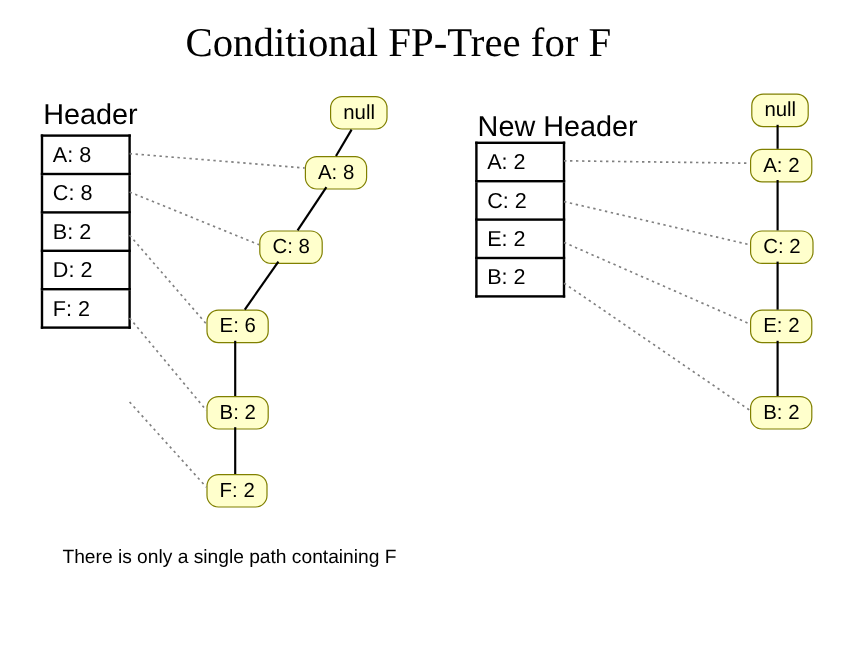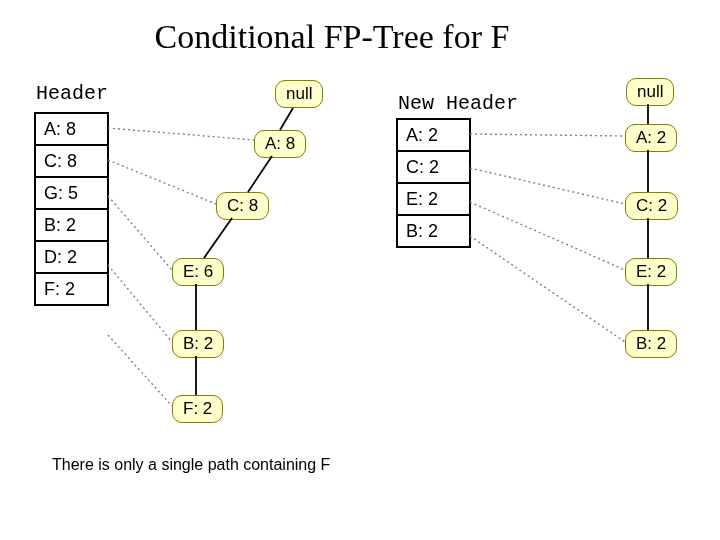--- a/index.html
+++ b/index.html
@@ -15,22 +15,22 @@
     position: absolute;
     top: 18px;
     left: 0;
     width: 664px;
     text-align: center;
     font-size: 34px;
     color: #000;
   }
   .lbl {
     position: absolute;
-    font-family: Liberation Mono, monospace;
-    font-size: 20px;
+    font-family: Liberation Sans, sans-serif;
+    font-size: 24px;
     color: #000;
     text-align: center;
   }
   .table {
     position: absolute;
     border-collapse: collapse;
     font-family: Arial, sans-serif;
     font-size: 18px;
     color: #000;
   }
@@ -73,23 +73,20 @@
 
 <div class="lbl" style="left:36px; top:82px;">Header</div>
 
 <table class="table" style="left:34px; top:112px;">
   <tbody>
       <tr>
         <td>A: 8</td>
       </tr>
   <tr>
         <td>C: 8</td>
-      </tr>
-  <tr>
-        <td>G: 5</td>
       </tr>
   <tr>
         <td>B: 2</td>
       </tr>
   <tr>
         <td>D: 2</td>
       </tr>
   <tr>
         <td>F: 2</td>
       </tr>

